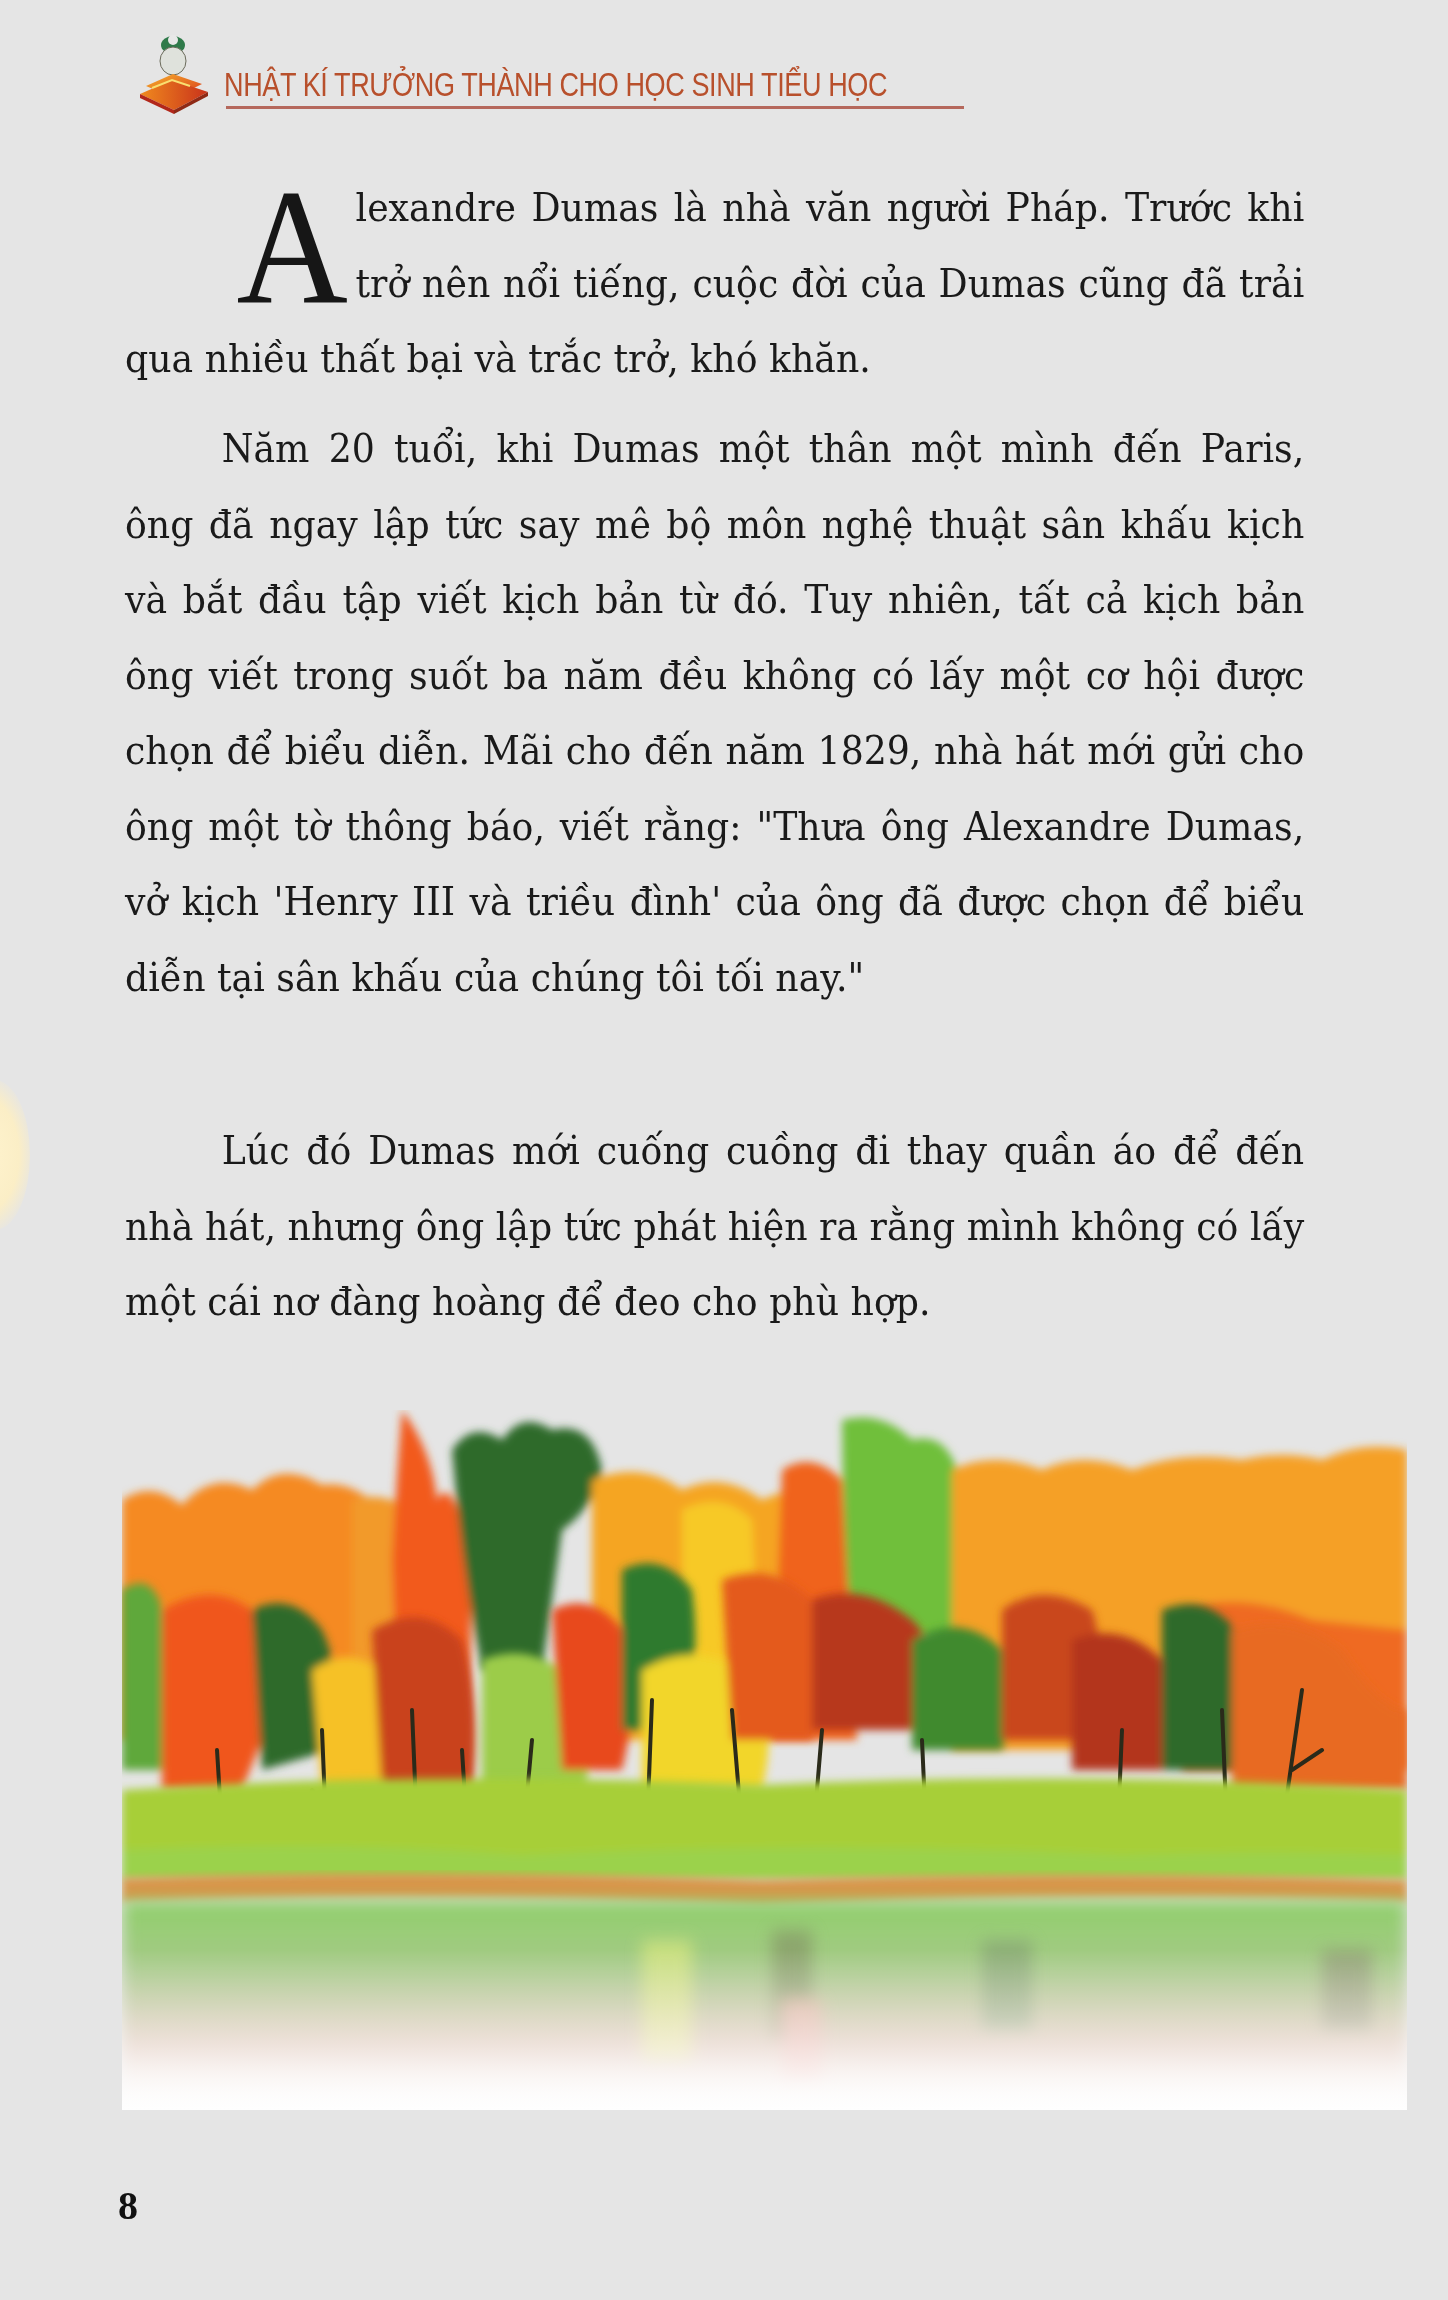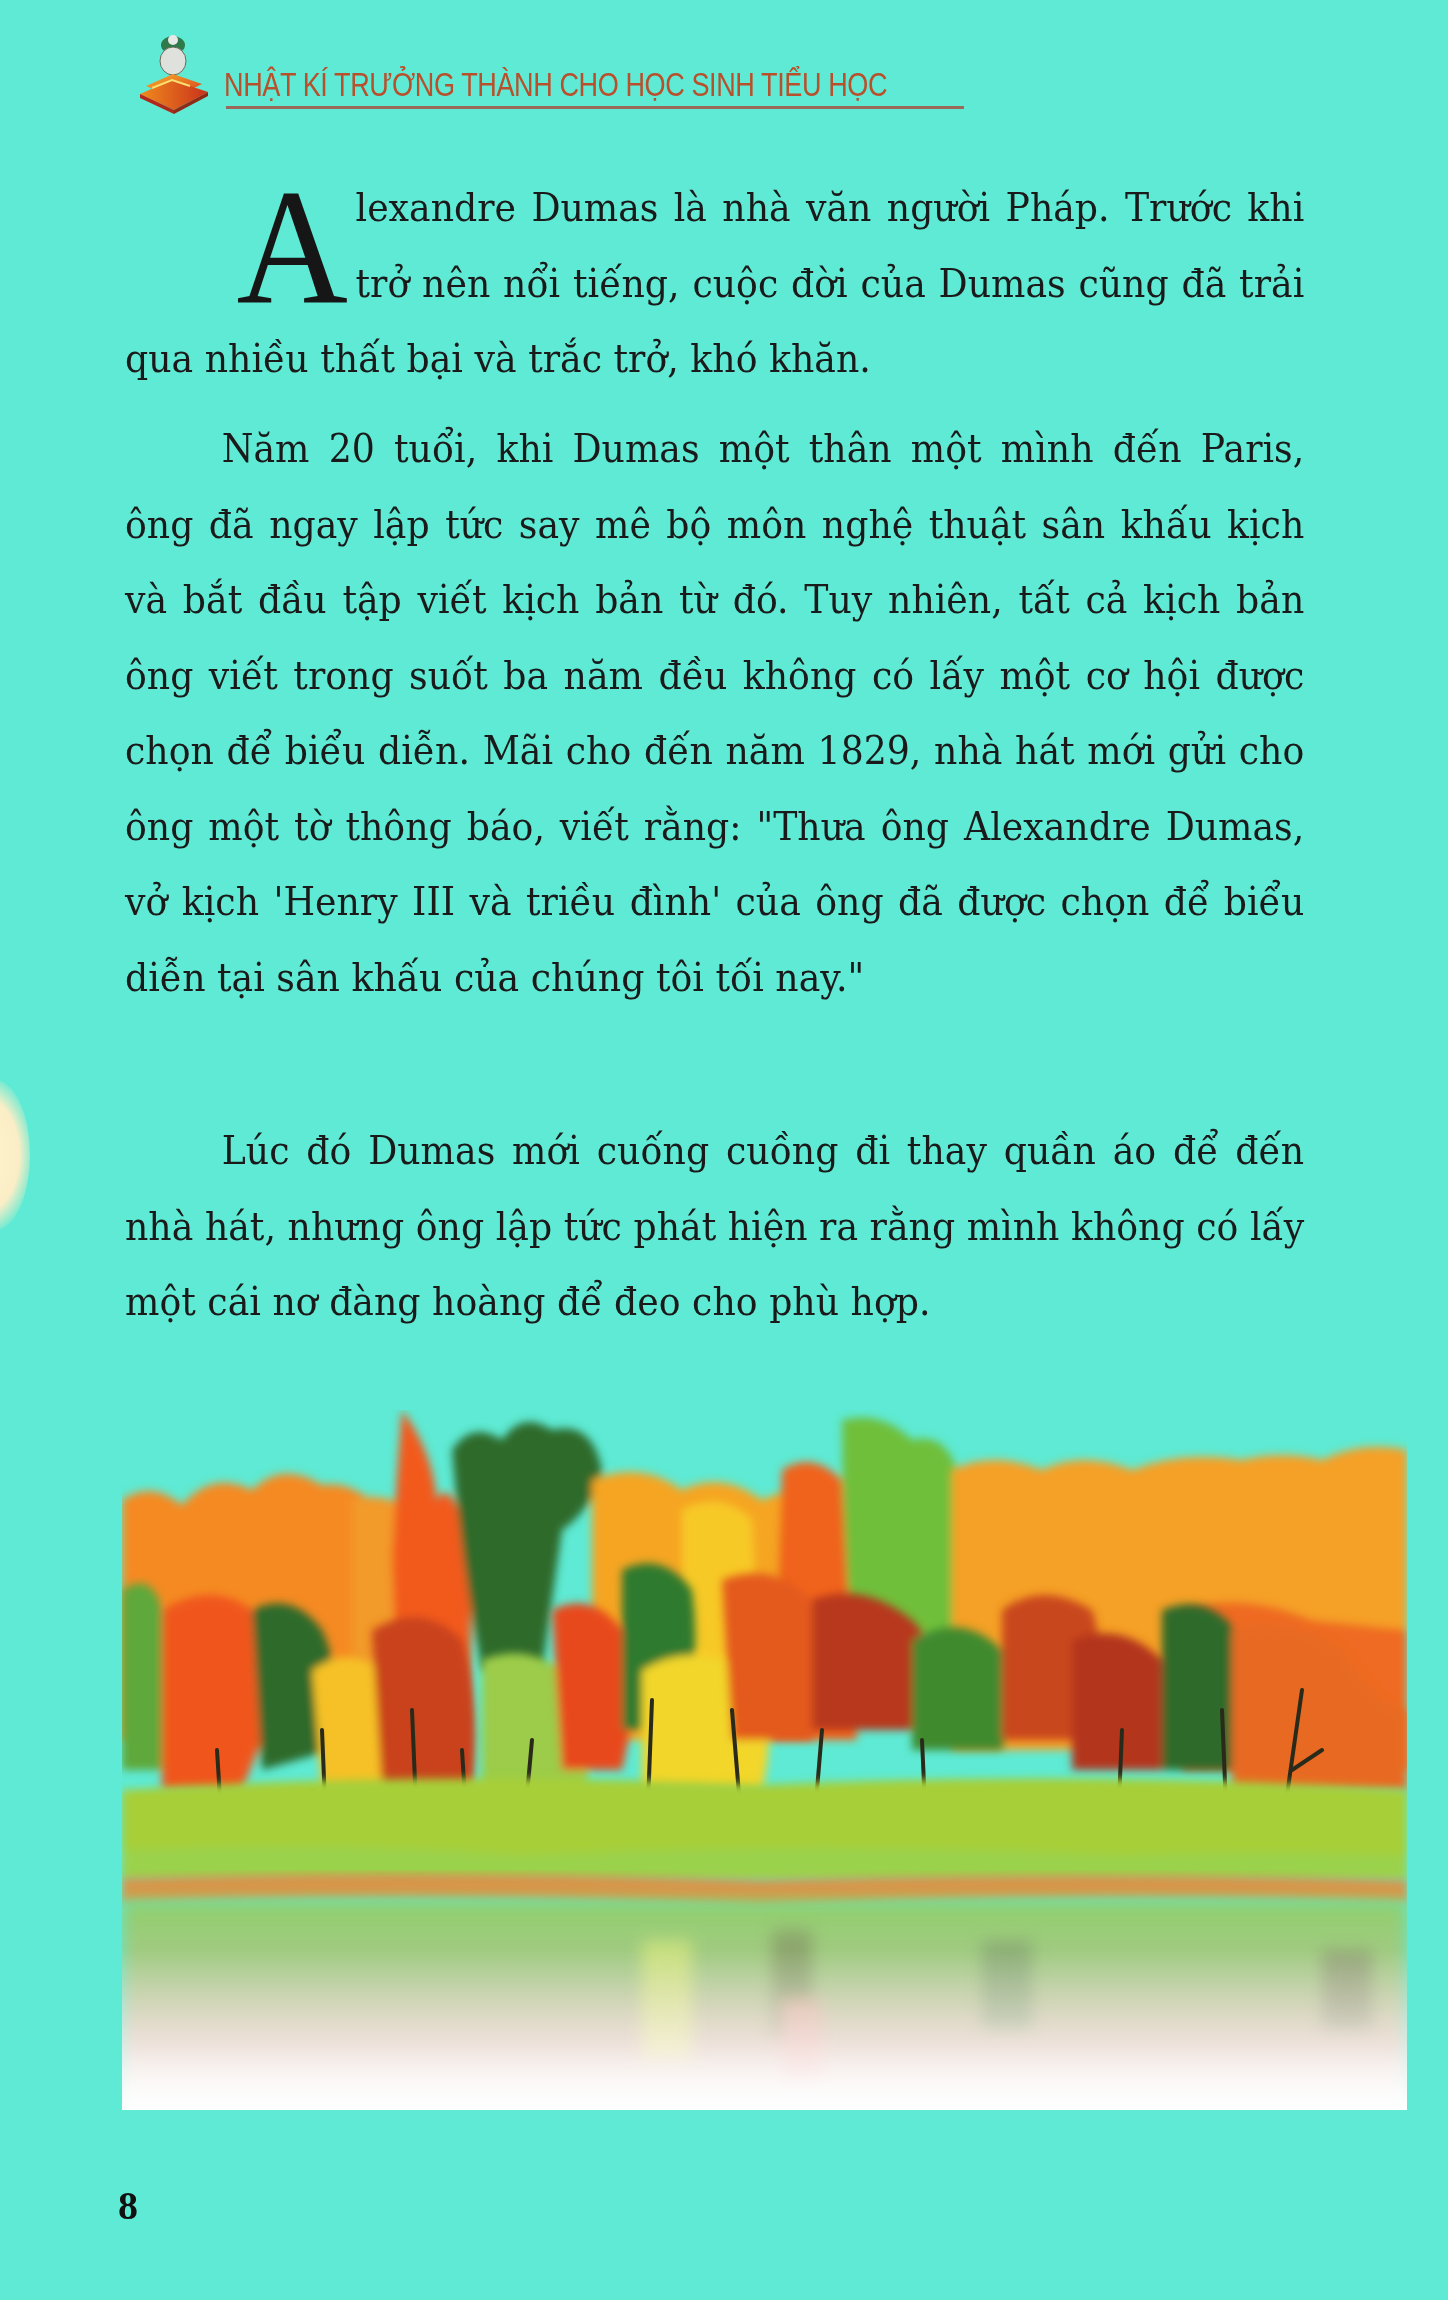--- a/index.html
+++ b/index.html
@@ -1,18 +1,18 @@
 <!DOCTYPE html>
 <html><head>
 <meta charset="utf-8">
 <style>
   html, body { margin:0; padding:0; }
   body { width:1448px; height:2300px; background:#fdfdfd; position:relative; overflow:hidden;
          font-family:"DejaVu Serif","Liberation Serif",serif; color:#1a1a1a; }
-  .page { position:absolute; left:0; top:0; width:1448px; height:2300px; background:#5eead4; }
+  .page { position:absolute; left:0; top:0; width:1448px; height:2300px; background:#e5e5e5; }
   .left-blob { position:absolute; left:-40px; top:1080px; width:70px; height:150px; border-radius:50%;
                background:radial-gradient(ellipse at 30% 50%, #fff4cf 0%, #fbeec6 55%, rgba(250,236,200,0) 80%); }
   .header { position:absolute; left:128px; top:28px; width:850px; height:90px; }
   .header-icon { position:absolute; left:0; top:0; width:86px; height:88px; }
   .header-title { position:absolute; left:96px; top:38px; font-family:"Liberation Sans","DejaVu Sans",sans-serif;
                   font-size:33px; letter-spacing:-0.5px; color:#b8502c; white-space:nowrap; transform:scaleX(0.82);
                   transform-origin:left center; text-transform:uppercase; }
   .header-rule { position:absolute; left:98px; top:78px; width:738px; height:3px; background:#a9493a; opacity:0.8; }
   .body-text { position:absolute; left:125px; width:1268px; font-size:39px; line-height:75.5px; text-align:justify;
                font-family:"DejaVu Serif","Liberation Serif",serif; transform:scaleX(0.93); transform-origin:left top; }

